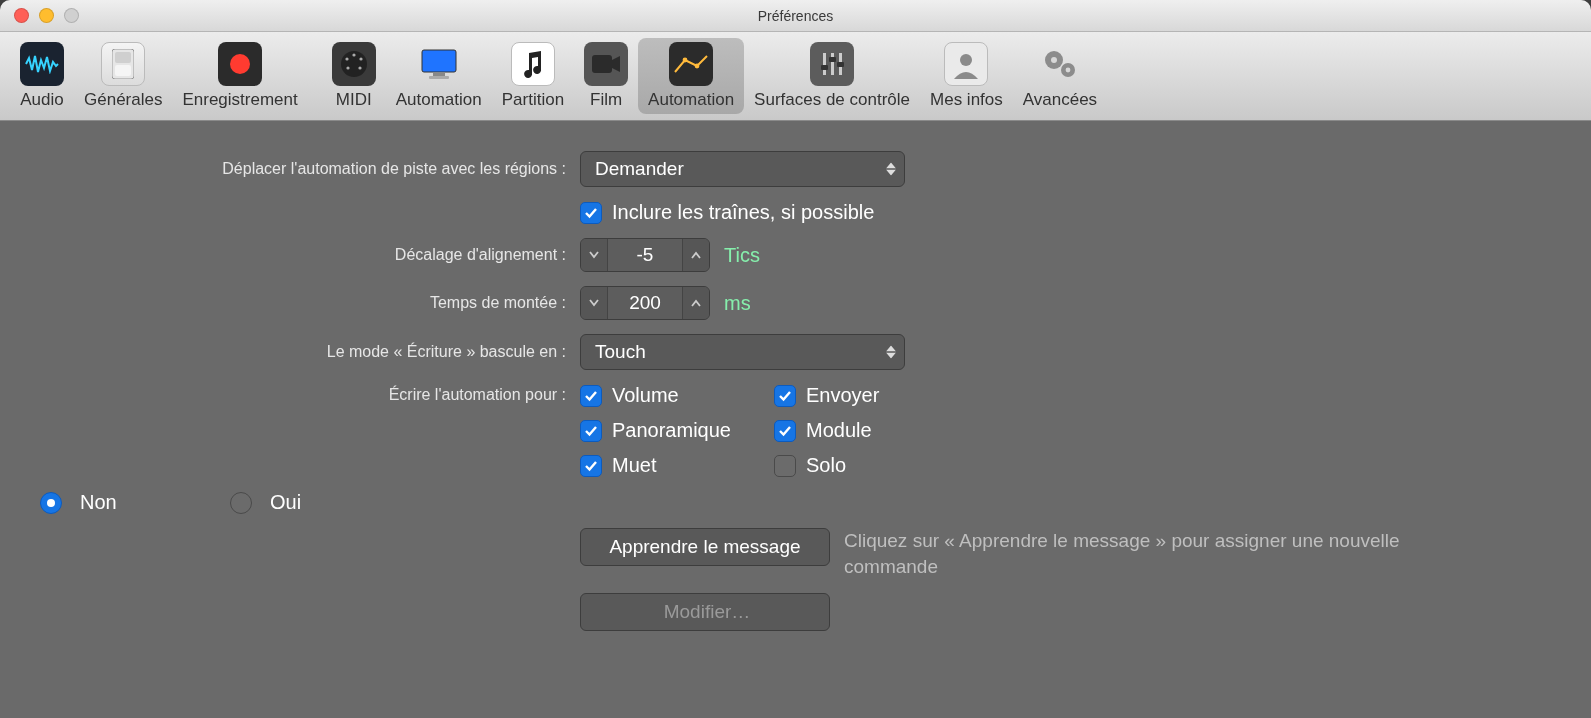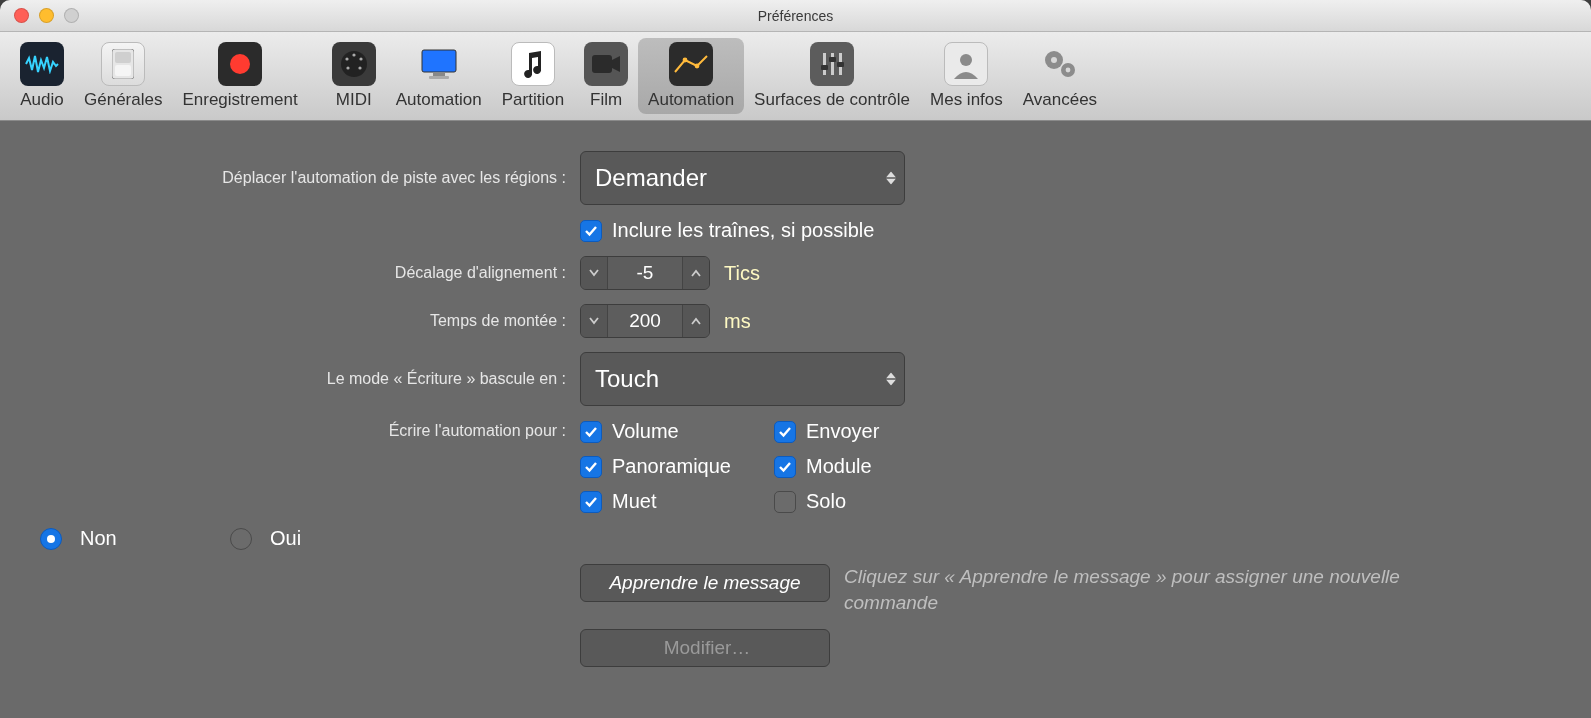--- a/index.html
+++ b/index.html
@@ -75,24 +75,24 @@
     padding-right:14px;
     color:#e6e6e6;
     font-size:16px;
   }
   .ctrls{display:flex;align-items:center;gap:14px;flex:1;}
   
   .popup{
     background:#595959;
     border:1px solid #3d3d3d;
     border-radius:6px;
-    height:54px;
+    height:36px;
     display:flex;align-items:center;
     padding:0 30px 0 14px;
-    color:#fff;font-size:24px;
+    color:#fff;font-size:19px;
     position:relative;
     min-width:325px;
   }
   .popup .arrows{
     position:absolute;right:8px;top:50%;transform:translateY(-50%);
     display:flex;flex-direction:column;gap:1px;
   }
   .popup .arrows svg{display:block;}
   
   .stepper{
@@ -103,21 +103,21 @@
   }
   .stepper .sbtn{
     width:26px;display:flex;align-items:center;justify-content:center;
     background:#565656;color:#ddd;
   }
   .stepper .sval{
     width:76px;display:flex;align-items:center;justify-content:center;
     color:#fff;font-size:19px;background:#5d5d5d;
     border-left:1px solid #444;border-right:1px solid #444;
   }
-  .unit{color:#fef9c3;font-size:20px;}
+  .unit{color:#86efac;font-size:20px;}
   
   .chk{
     width:22px;height:22px;border-radius:5px;
     background:#6b6b6b;border:1px solid #4a4a4a;
     display:inline-flex;align-items:center;justify-content:center;
     flex:none;
   }
   .chk.checked{background:var(--accent-blue);border-color:#0d5bbd;}
   .chk.checked svg{display:block;}
   .chk svg{display:none;}
@@ -424,21 +424,21 @@
           <label class="radwrap">
               <span class="radio"></span>
               <span>Oui</span>
             </label>
         </div>
       </div>
     </div>
 
     <div class="row" style="align-items:flex-start;">
       <div class="lbl"></div>
-      <div class="ctrls" style="align-items:flex-start;font-style:italic;">
+      <div class="ctrls" style="align-items:flex-start;">
         <div class="push">Apprendre le message</div>
         <div class="hint">Cliquez sur « Apprendre le message » pour assigner une nouvelle commande</div>
       </div>
     </div>
 
     <div class="row tight">
       <div class="lbl"></div>
       <div class="ctrls">
         <div class="push disabled">Modifier…</div>
       </div>

